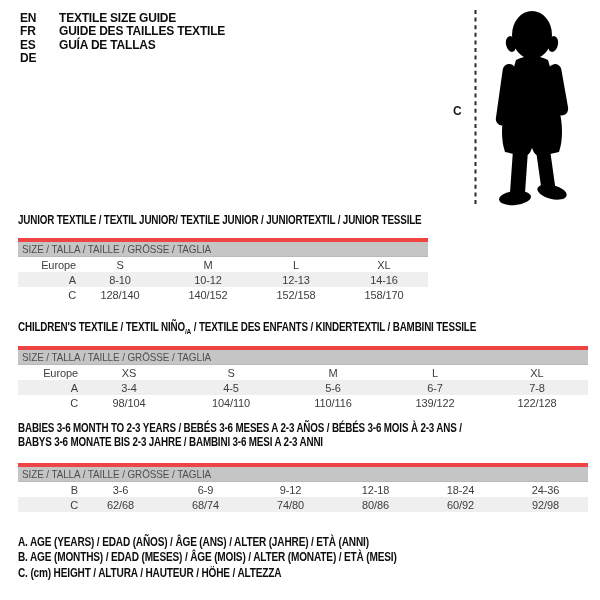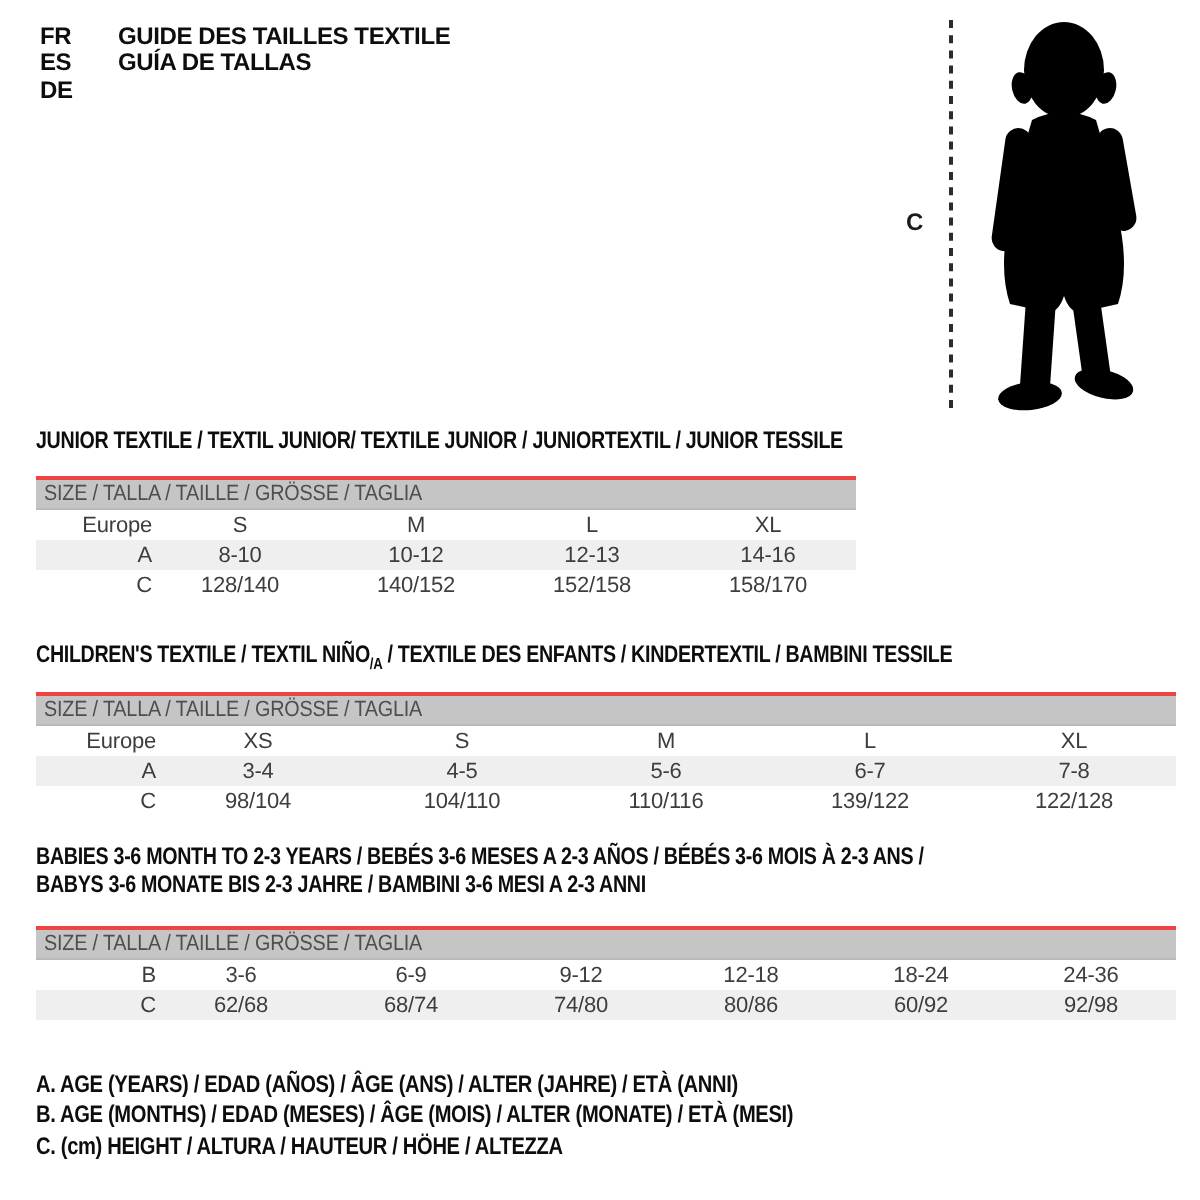--- a/index.html
+++ b/index.html
@@ -29,33 +29,37 @@
   .title-babies { left: 18px; top: 421px; }
   .tbl-title sub { font-size: 8px; }
 
   
   table { position: absolute; border-collapse: collapse; table-layout: fixed; font-size: 11px; color: #3d3d3d; letter-spacing: -0.1px; }
   .t-junior { left: 18px; top: 238px; width: 410px; }
   .t-children { left: 18px; top: 346px; width: 570px; }
   .t-babies { left: 18px; top: 463px; width: 570px; }
   td { height: 15px; padding: 0; text-align: center; vertical-align: middle; }
   td.lab { text-align: right; padding-left: 3px; }
-  tr.bar td { background: #c5c5c5; color: #4e4e4e; text-align: left; padding-left: 4px; height: 14px; border-bottom: 1px solid #b9b9b9; border-top: 2px solid #ef4444; }
+  tr.bar td { background: #c5c5c5; color: #4e4e4e; text-align: left; padding-left: 4px; height: 14px; border-bottom: 1px solid #b9b9b9; border-top: 4px solid #ef4444; }
   .bar-text { display: inline-block; transform: scaleX(0.9); transform-origin: left center; white-space: nowrap; }
   tr.stripe td { background: #efefef; }
 
   
   .notes { left: 18px; top: 535px; font-weight: bold; font-size: 12px; letter-spacing: -0.2px; line-height: 15.3px; transform: scaleX(0.84); transform-origin: left top; white-space: nowrap; color: #0d0d0d; }
 </style>
 </head>
 <body>
 
 <div class="canvas">
 
   <div class="abs lang-block">
+      <div class="lang-row">
+        <span class="lang-code">EN</span>
+        <span class="lang-title">TEXTILE SIZE GUIDE</span>
+      </div>
       <div class="lang-row">
         <span class="lang-code">FR</span>
         <span class="lang-title">GUIDE DES TAILLES TEXTILE</span>
       </div>
       <div class="lang-row">
         <span class="lang-code">ES</span>
         <span class="lang-title">GUÍA DE TALLAS</span>
       </div>
       <div class="lang-row">
         <span class="lang-code">DE</span>

